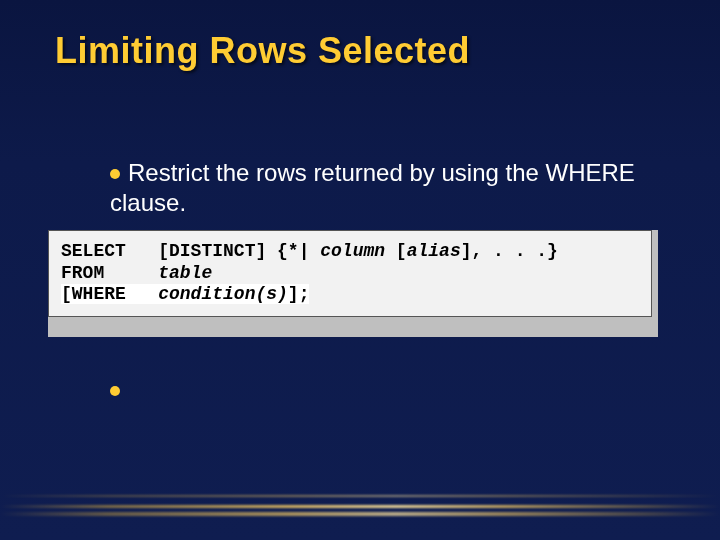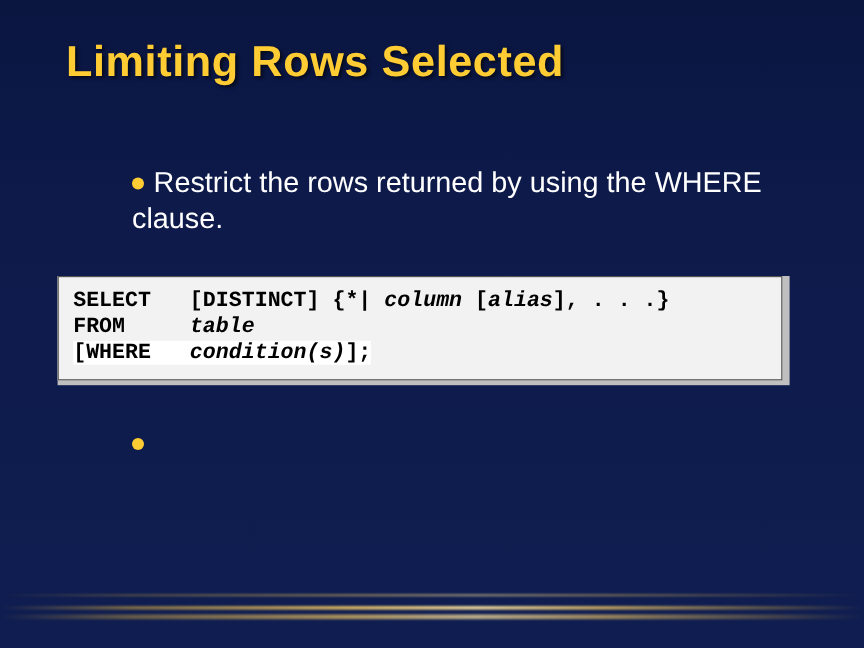--- a/index.html
+++ b/index.html
@@ -36,39 +36,40 @@
     text-shadow: 2px 2px 3px rgba(0,0,0,0.6);
   }
 
   .bullet-block {
     position: absolute;
     left: 110px;
     right: 40px;
     color: #ffffff;
     font-size: 24px;
     line-height: 1.25;
+    margin-top: 20px;
   }
   .bullet-block.b1 { top: 138px; }
   .bullet-block.b2 { top: 355px; }
   .dot {
     display: inline-block;
     width: 10px; height: 10px;
     background: #ffcc33;
     border-radius: 50%;
     margin-right: 8px;
     vertical-align: 2px;
   }
 
   .code-outer {
     position: absolute;
     left: 48px;
     top: 230px;
     width: 610px;
     background: #bfbfbf;
-    padding: 0 6px 4px 0;
+    padding: 0 6px 20px 0;
   }
   .code-inner {
     background: #f2f2f2;
     border: 1px solid #555;
     padding: 10px 12px;
     font-family: "Courier New", monospace;
     font-size: 18px;
     line-height: 1.2;
     color: #000;
     white-space: pre;

